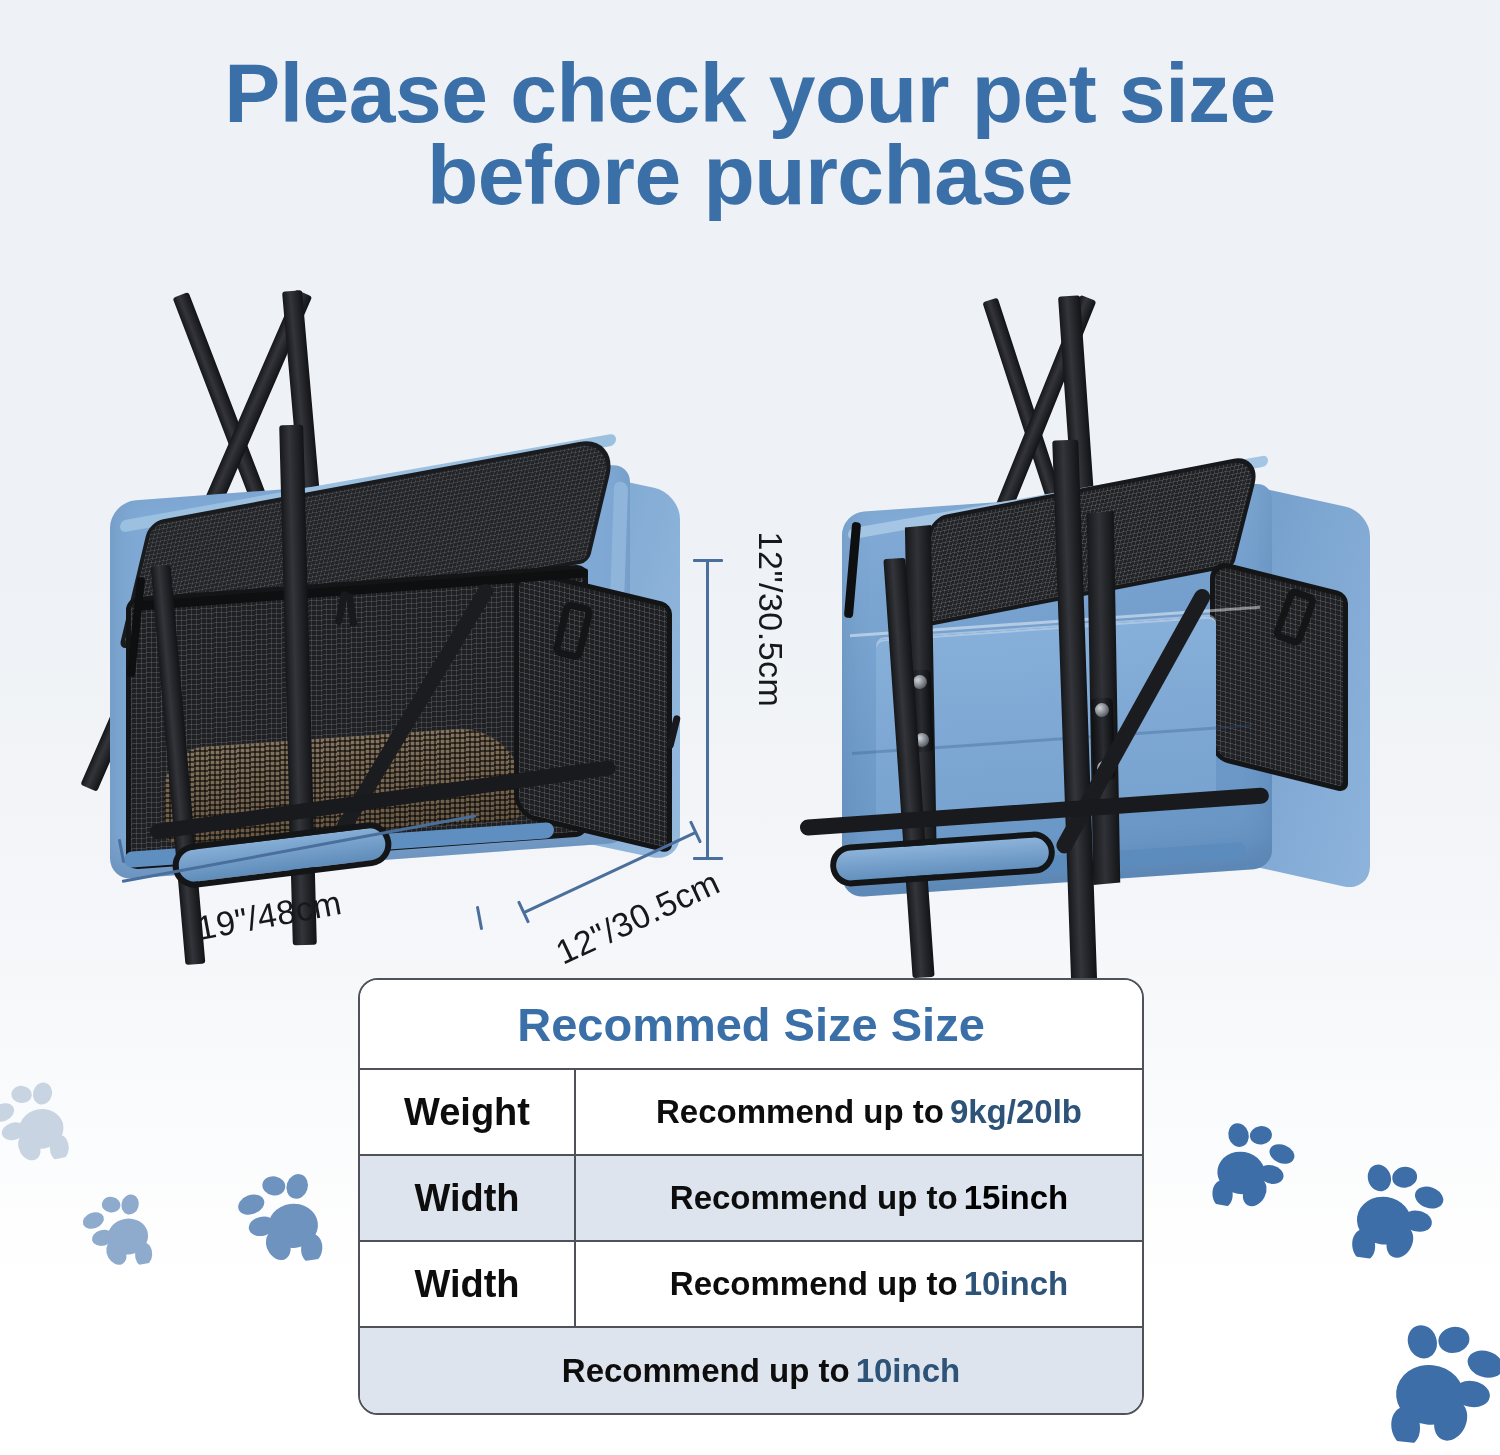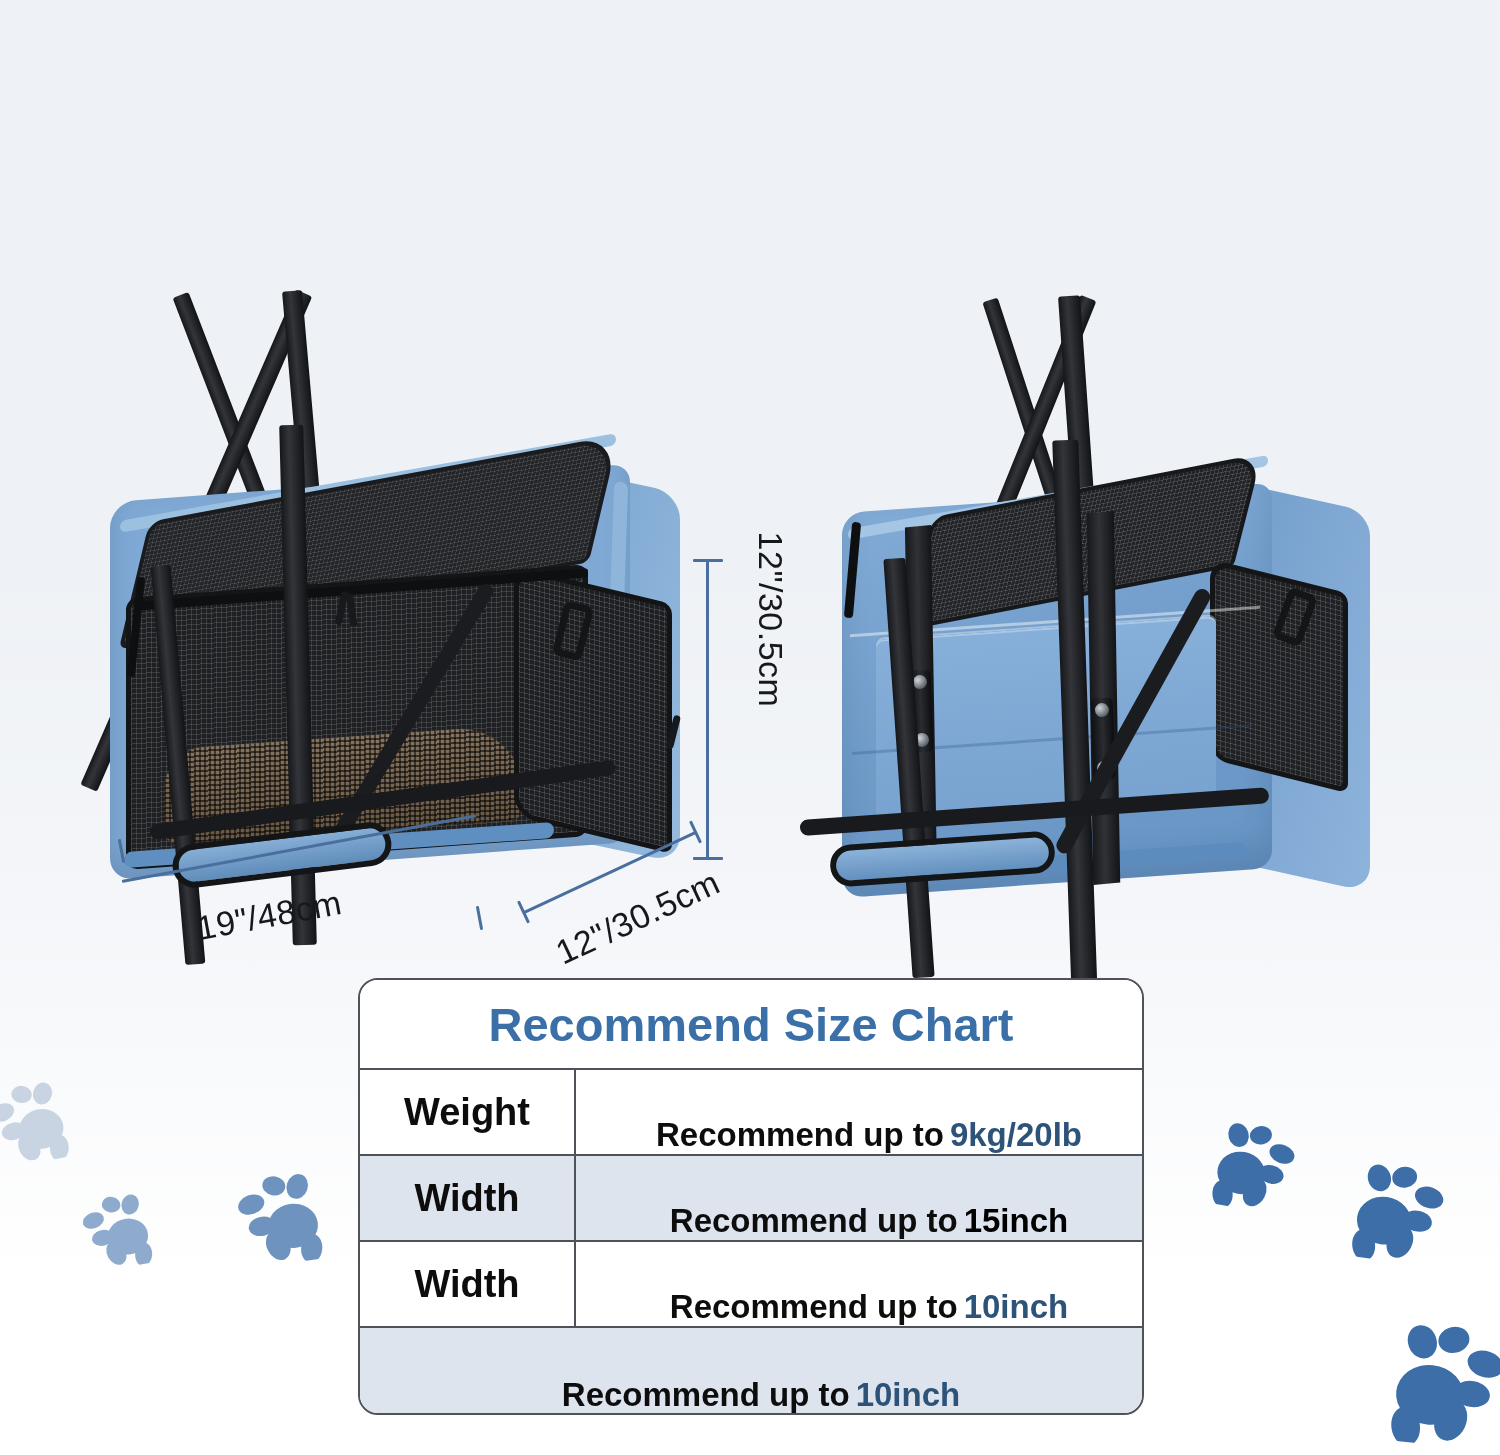--- a/index.html
+++ b/index.html
@@ -269,34 +269,38 @@
   }
   .chart-row { display:flex; height:86px; border-bottom:2px solid #4f5359; }
   .chart-row:last-child { border-bottom:none; }
   .chart-row.alt { background:#dde4ee; }
   .cell-label {
     width:216px; display:flex; align-items:center; justify-content:center;
     font-size:38px; font-weight:bold; color:#0d0d0d;
     border-right:2px solid #4f5359;
   }
   .cell-value {
-    flex:1; display:flex; align-items:flex-end; justify-content:center;
+    flex:1; display:flex; align-items:center; justify-content:center;
     font-size:33px; font-weight:bold; color:#0d0d0d; white-space:nowrap;margin-left:20px;
   }
   .cell-value .num { color:#2d5378; margin-left:6px; }
 
   
   .paw { position:absolute; }
   .paw svg { display:block; }
 </style>
 </head>
 <body>
 
 <div class="stage">
 
+  <h1 id="title" style="color: rgb(59, 111, 168);">
+    <span>Please check your pet size</span>
+    <span class="l2">before purchase</span>
+  </h1>
 
   <div class="carrier" id="carrier-left">
     <div class="handle" id="cl-h-left"></div>
     <div class="handle" id="cl-h-right"></div>
     <div class="handle" id="cl-h-left2"></div>
 
     <div class="body-shell" id="cl-frame2"></div>
     <div class="body-shell" id="cl-frame"></div>
     <div class="body-shell" id="cl-trim-top"></div>
     <div class="body-shell" id="cl-top-mesh"></div>
@@ -360,21 +364,21 @@
   <div class="dimcap" id="dim-dep-c1" style="background: rgb(74, 111, 156);"></div>
   <div class="dimcap" id="dim-dep-c2" style="background: rgb(74, 111, 156);"></div>
   <div class="dimlabel" id="dim-dep-txt">12"/30.5cm</div>
 
   <div id="dim-hgt-line" style="background: rgb(74, 111, 156);"></div>
   <div id="dim-hgt-c1" style="background: rgb(74, 111, 156);"></div>
   <div id="dim-hgt-c2" style="background: rgb(74, 111, 156);"></div>
   <div class="dimlabel" id="dim-hgt-txt">12"/30.5cm</div>
 
   <div id="size-chart">
-    <div id="chart-title" style="color: rgb(59, 111, 168);">Recommend Size Chart</div>
+    <div id="chart-title" style="color: rgb(59, 111, 168);">Recommed Size Size</div>
     <div id="chart-rows">
         <div class="chart-row">
           <div class="cell-label">Weight</div>
           <div class="cell-value">
             <span>Recommend up to</span>
             <span class="num" style="color: rgb(45, 83, 120);">9kg/20lb</span>
           </div>
         </div>
         <div class="chart-row alt" style="background: rgb(221, 228, 238);">
           <div class="cell-label">Width</div>

